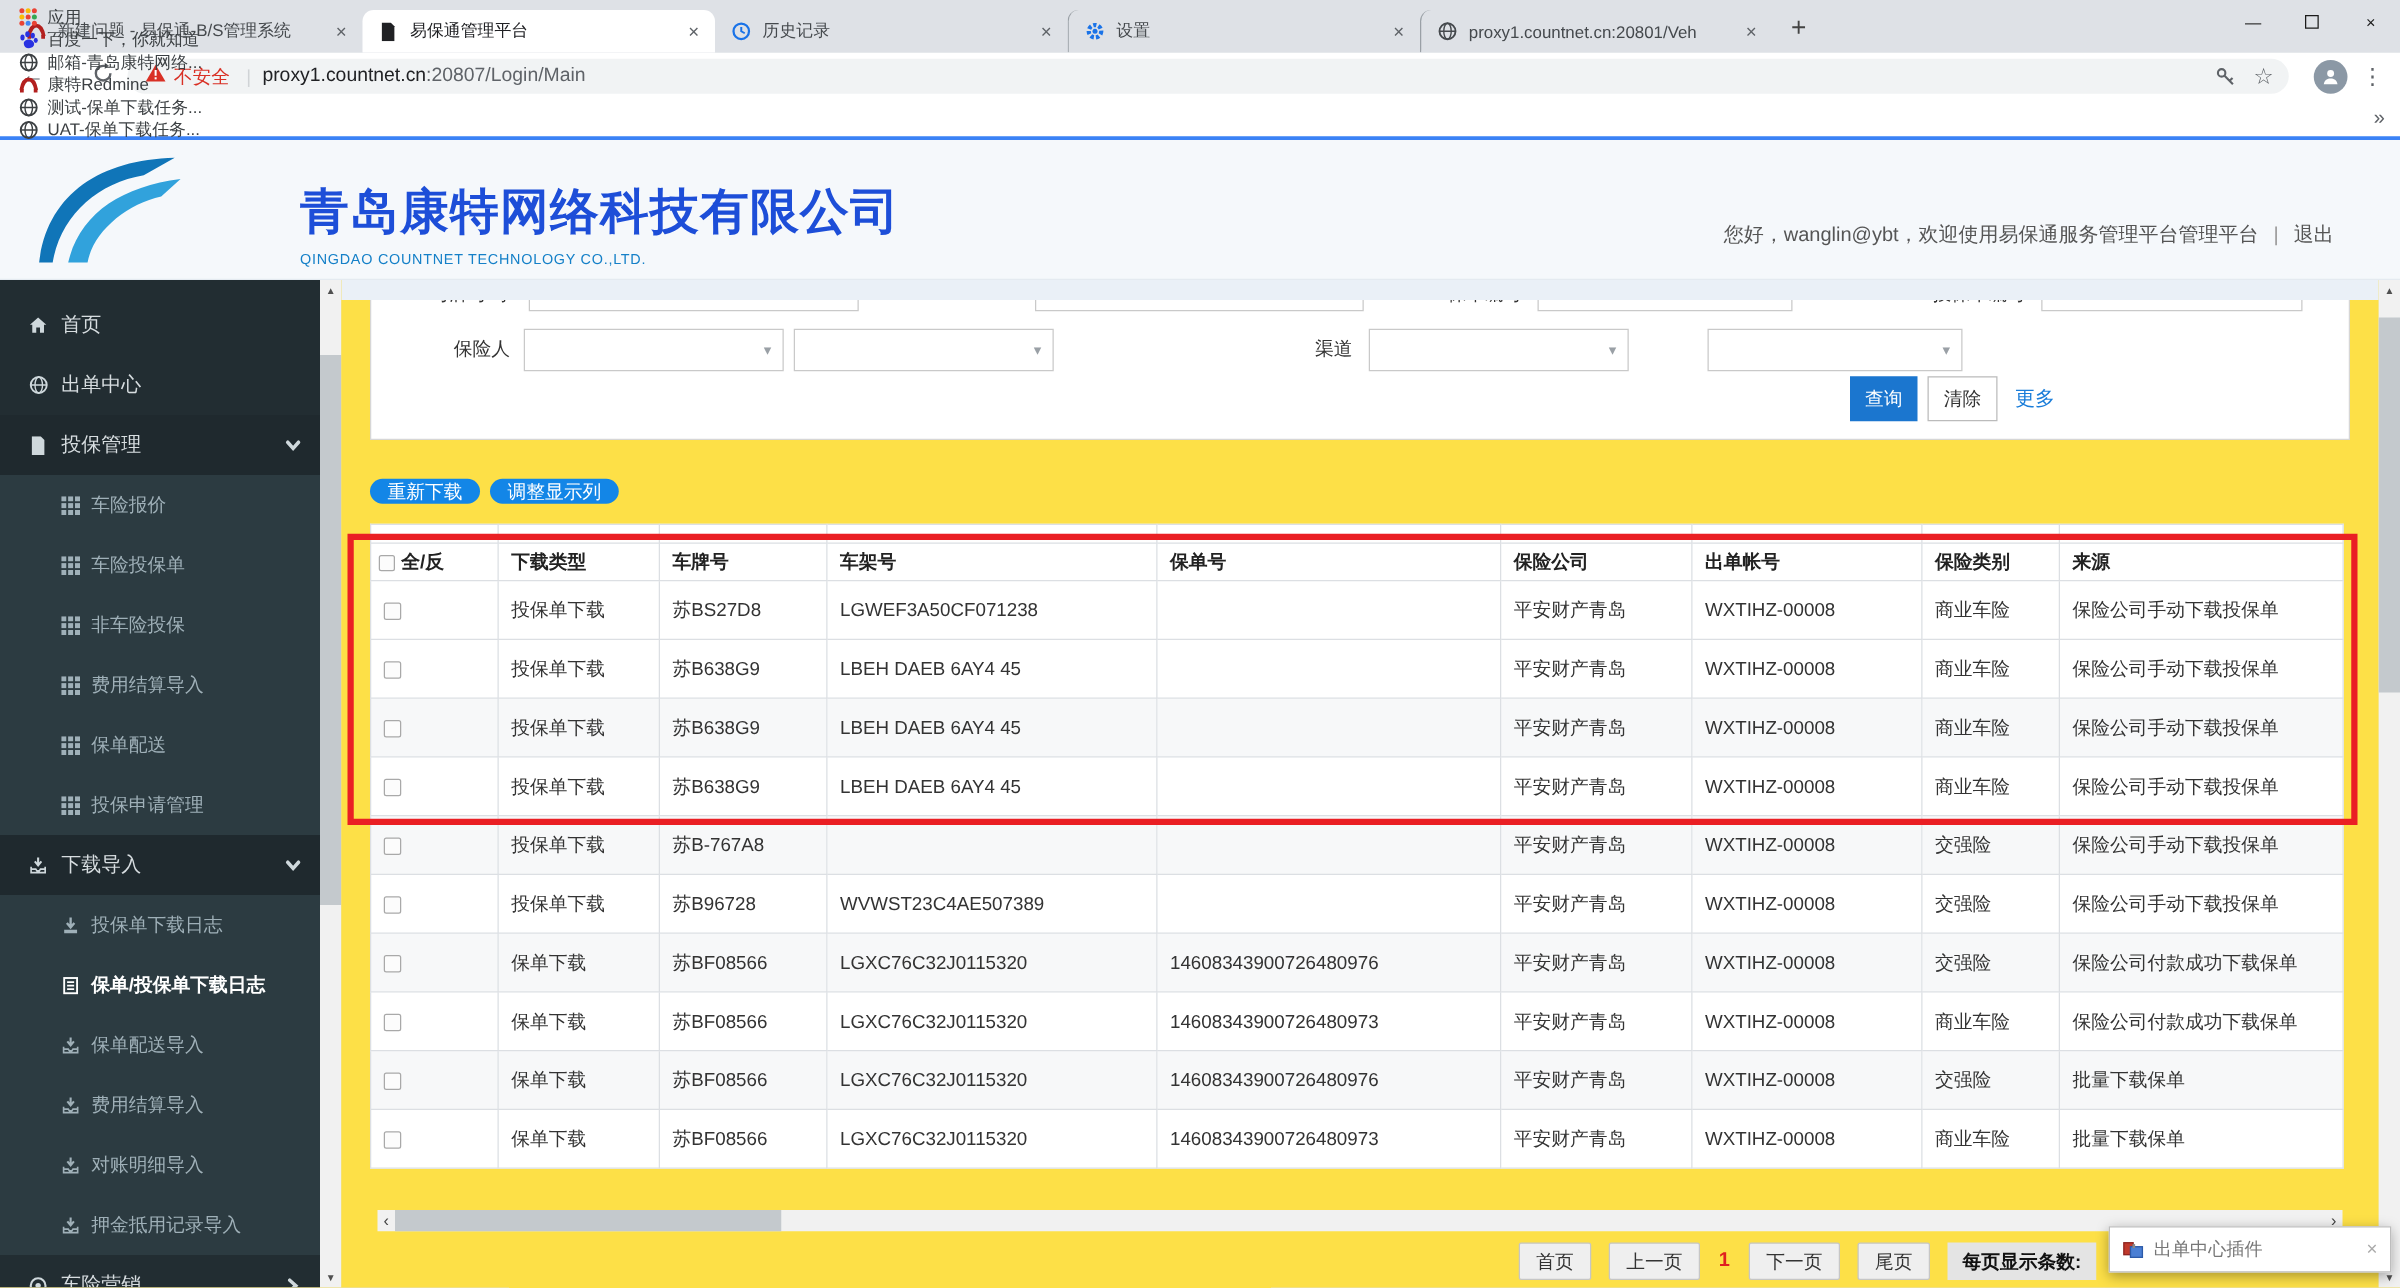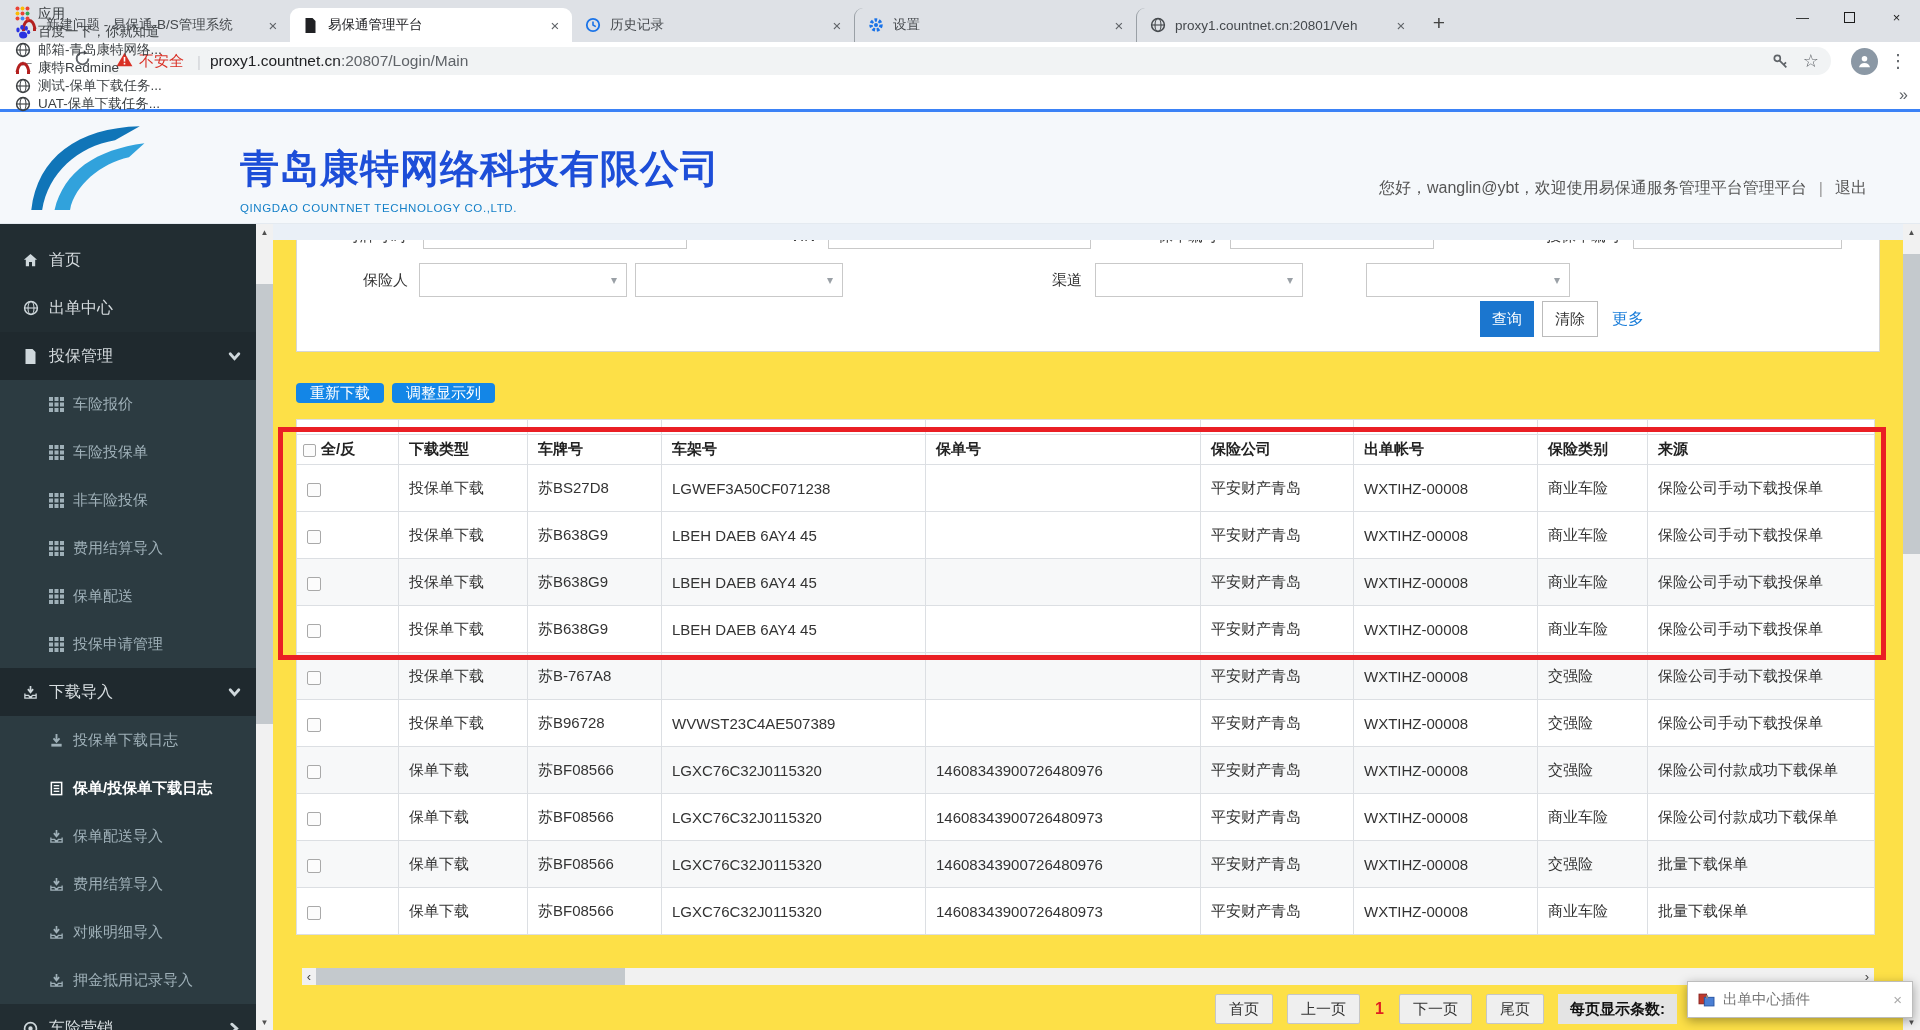--- a/index.html
+++ b/index.html
@@ -83,21 +83,21 @@
   .row1 .f-label { top:2px; }
   .row2 .f-label { top:45px; height:34px; line-height:34px; }
   .select { position:absolute; top:45px; height:34px; border:1px solid #c9c9c9; background:#fff; }
   .select .caret { position:absolute; right:9px; top:9px; color:#9aa0a6; font-size:12px; }
   .panel-btns { position:absolute; left:1183px; top:83px; display:flex; align-items:center; }
   .btn-query { width:54px; height:36px; background:#1b76cf; color:#fff; font-size:15px; border:none; }
   .btn-clear { width:56px; height:36px; background:#fff; color:#333; font-size:15px; border:1px solid #bbb; margin-left:8px; }
   .link-more { color:#1a7dd9; font-size:16px; margin-left:14px; }
 
   .actions { position:absolute; left:23px; top:159px; display:flex; z-index:4; }
-  .btn-blue { height:20px; padding:0 14px; background:#1386e7; color:#fff; font-size:15px; border:none; border-radius:4px; margin-right:8px; }
+  .btn-blue { height:20px; padding:0 14px; background:#1386e7; color:#fff; font-size:15px; border:none; border-radius:14px; margin-right:8px; }
 
   .tbl { position:absolute; left:23px; top:195px; border-collapse:collapse; table-layout:fixed; background:#fff; z-index:4; }
   .tbl td, .tbl th { border:1px solid #dcdfe3; font-size:15px; color:#333; text-align:left; padding:0 0 0 10px; overflow:hidden; white-space:nowrap; }
   .tbl tr.ghost td { height:15px; padding:0; }
   .tbl tr.hdr th { height:30px; font-weight:bold; color:#222; }
   .tbl tbody tr { height:47px; }
   .tbl tbody tr:nth-child(2n+3) { background:#f7f8f9; }
   .cb { width:14px; height:14px; border:1px solid #a9a9a9; border-radius:2px; background:#fcfcfc; display:inline-block; vertical-align:middle; }
   .hdr .cb { width:13px; height:13px; margin-right:5px; }
   .cell-cb { padding-left:14px; }

